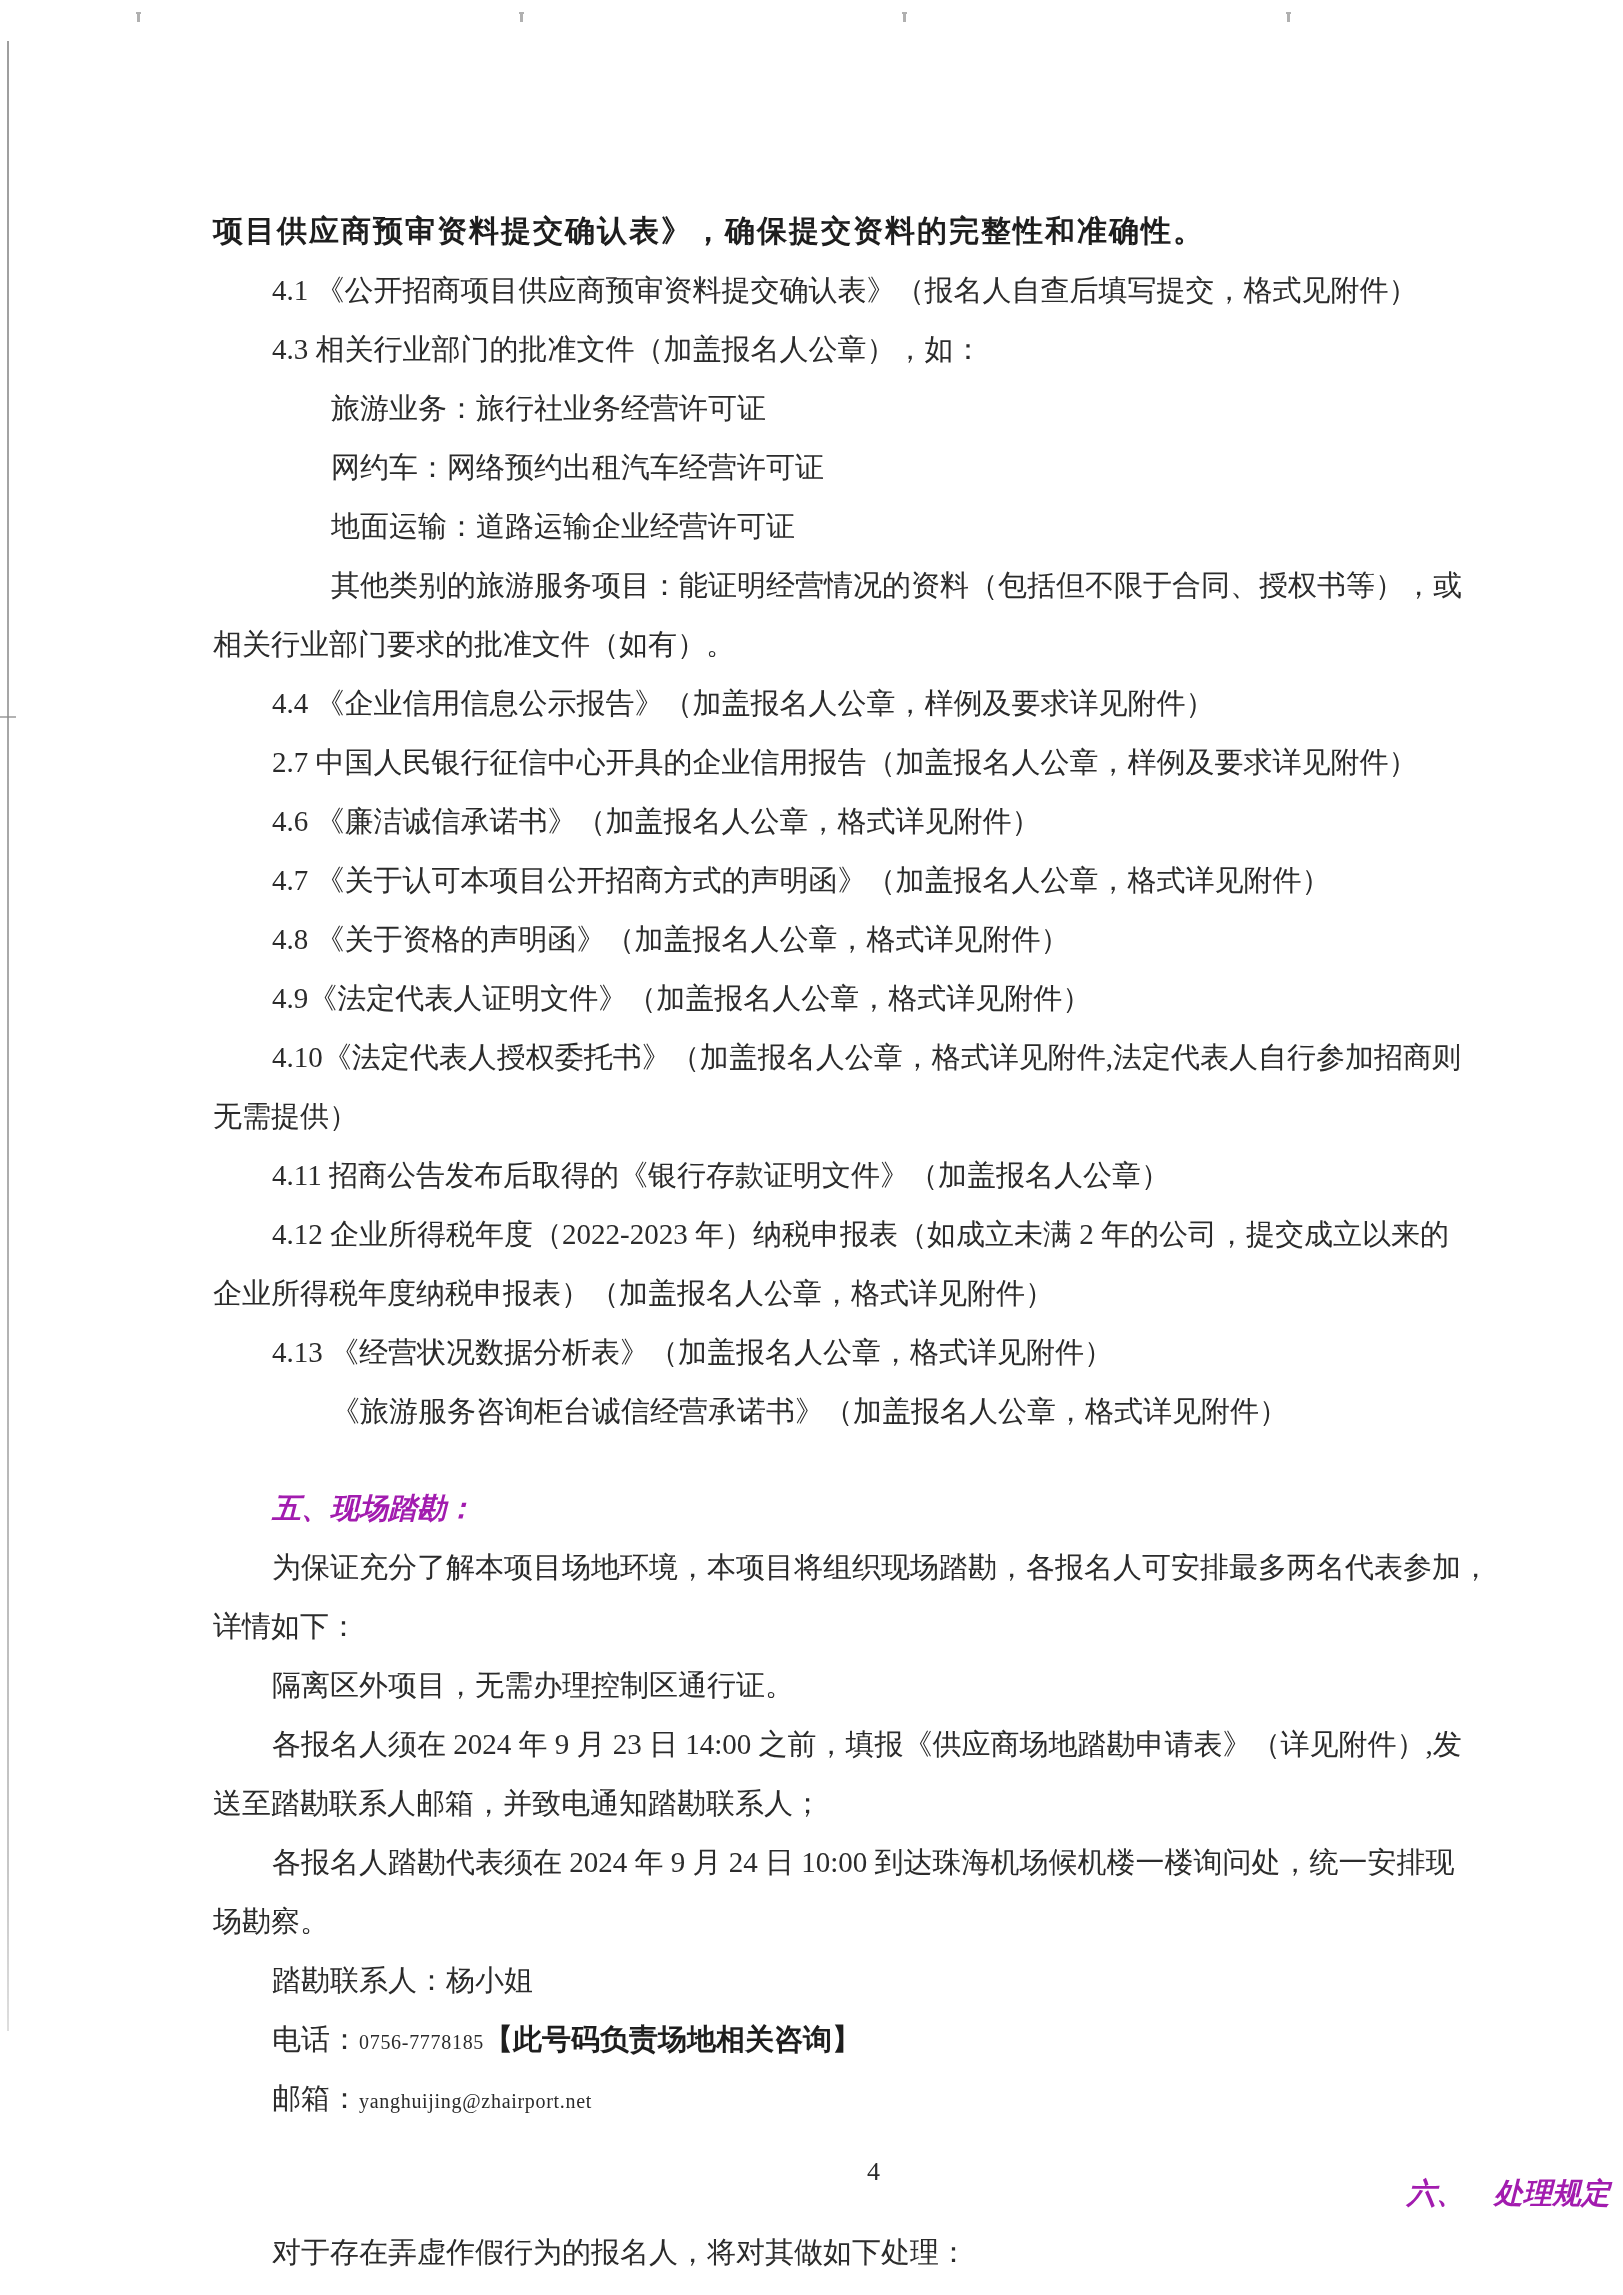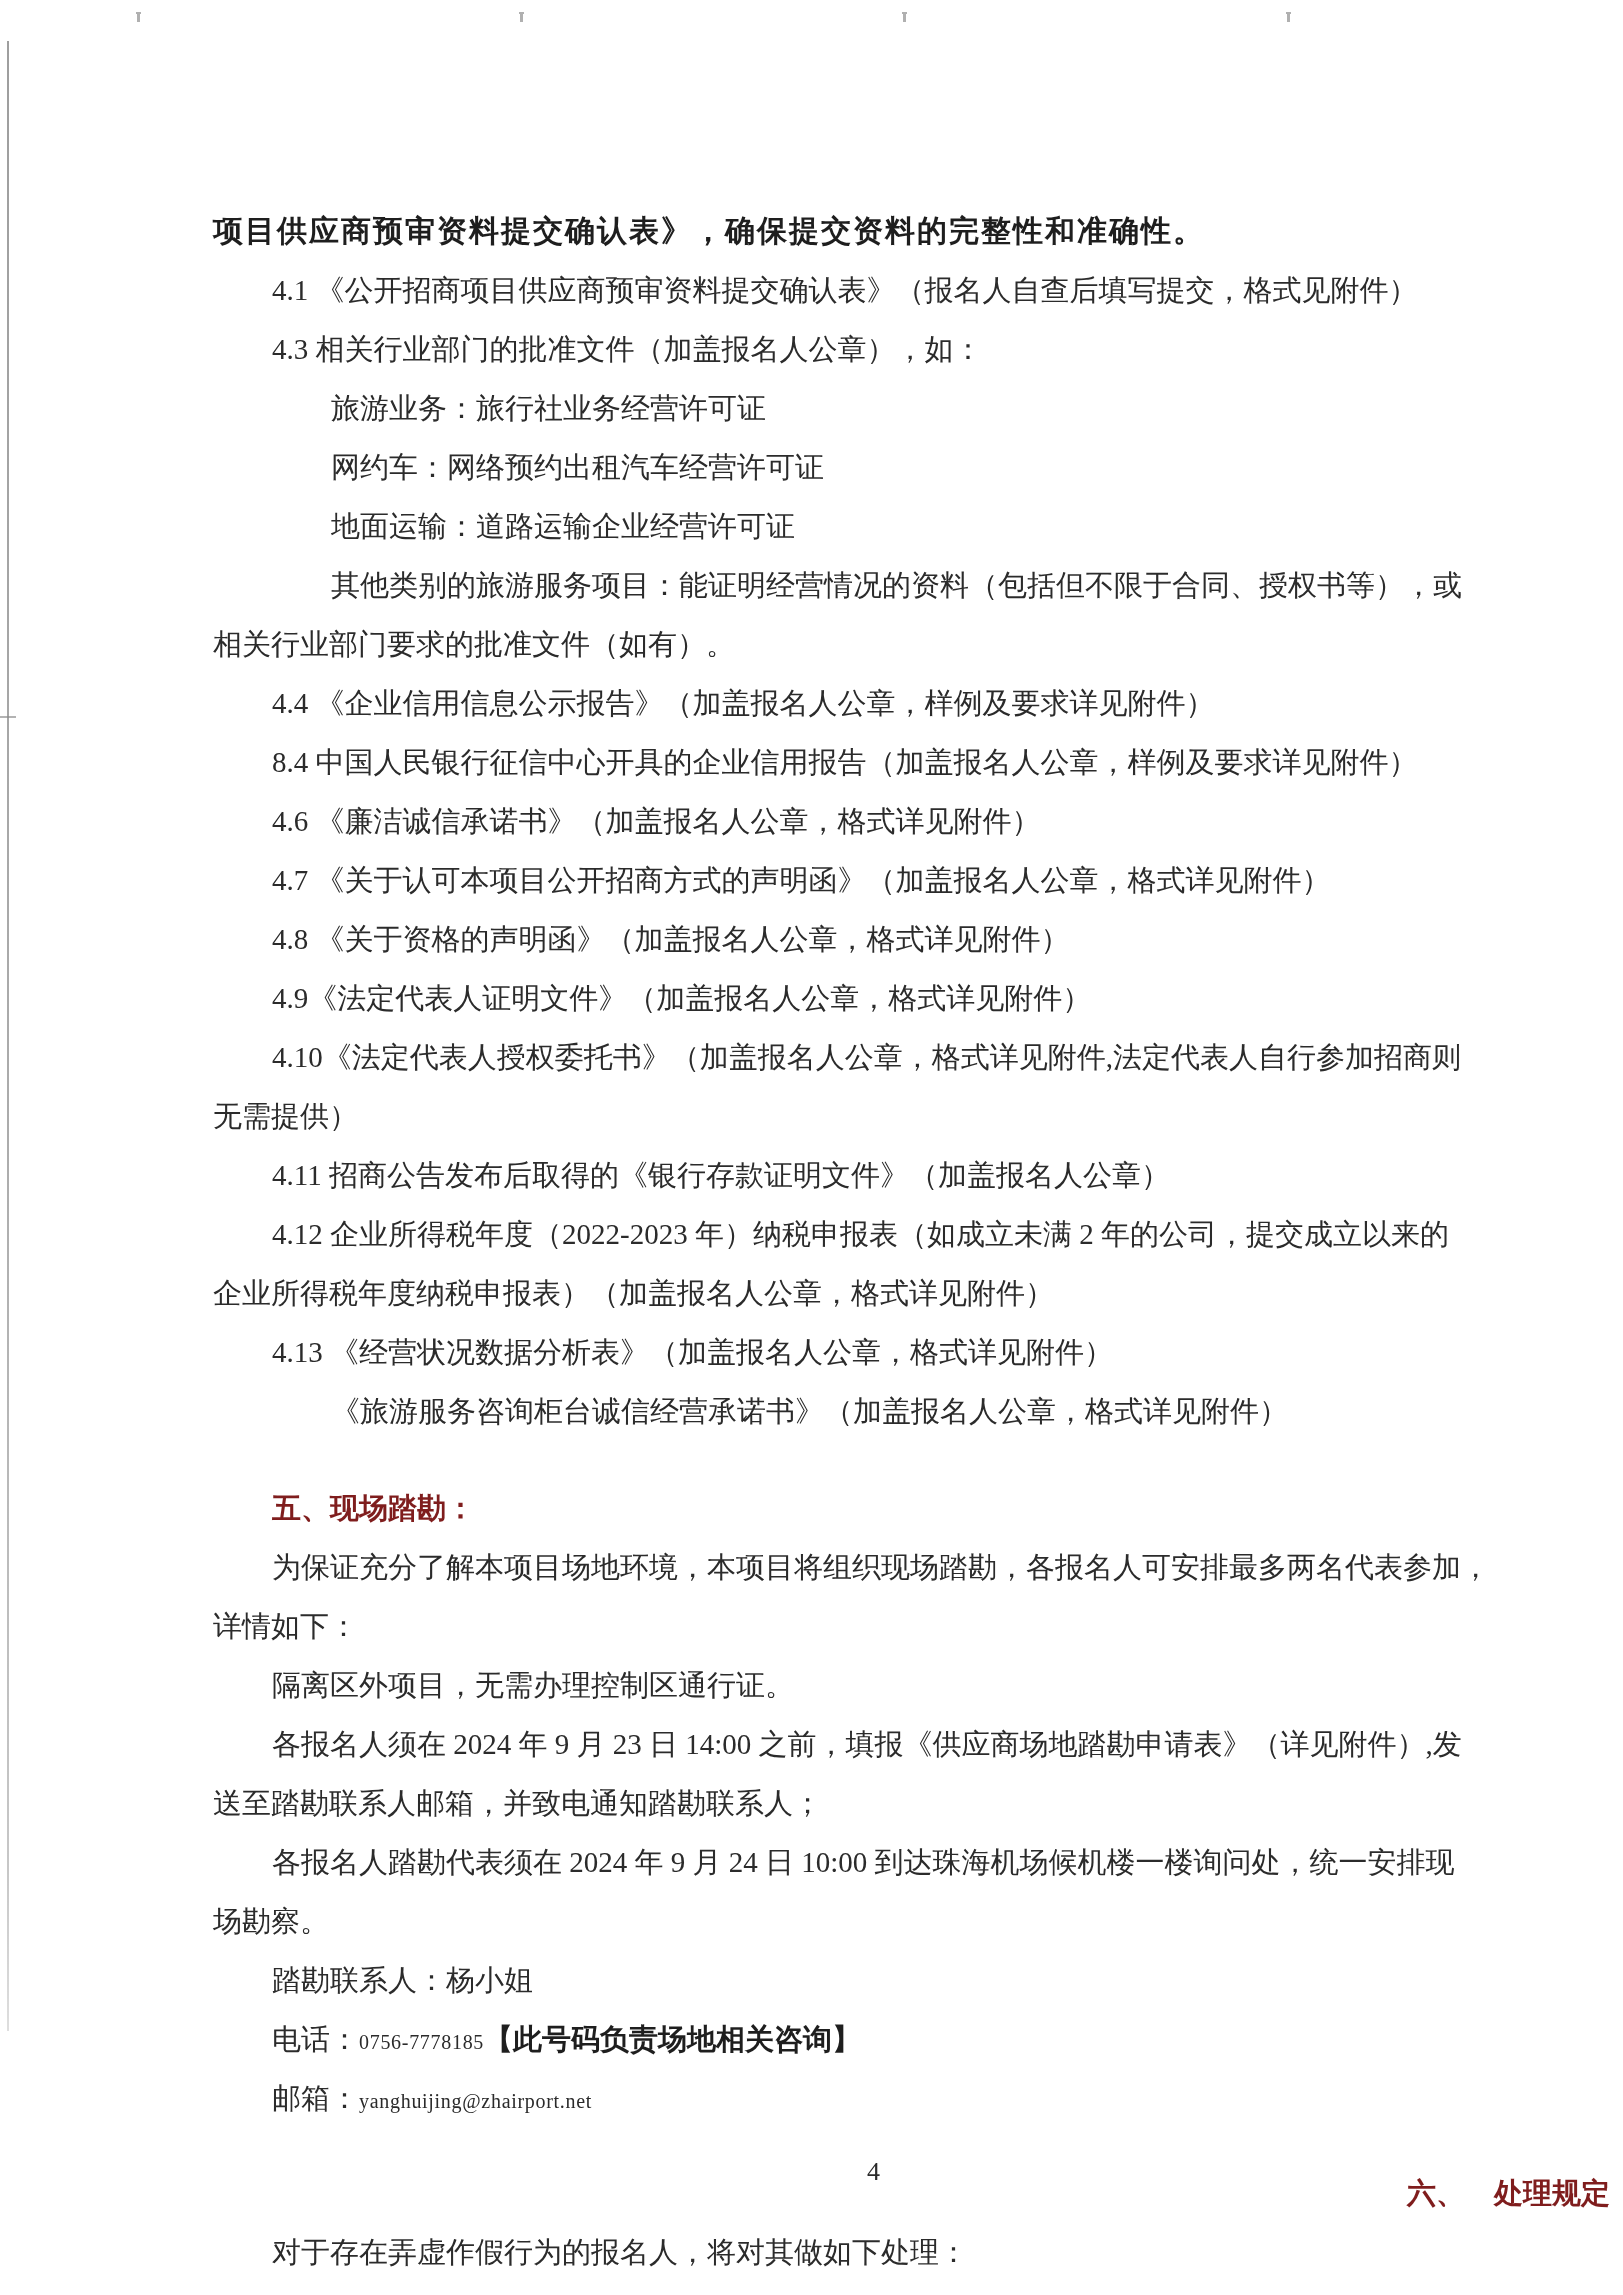--- a/index.html
+++ b/index.html
@@ -74,21 +74,22 @@
   .i2 { padding-left: 59px; }
   .i4 { padding-left: 118px; }
   .intro {
     font-weight: bold;
     color: #1e1e1e;
     font-size: 30px;
     letter-spacing: 2px;
   }
   .heading {
     font-weight: bold;
-    color: #7f1d1d;
+    color: #a21caf;
+    font-style: italic;
   }
   .gap1 { margin-top: 43px; }
   .gap2 { margin-top: 41px; text-align: right; }
   .bold-note { font-weight: bold; color: #1e1e1e; }
   .mono {
     font-family: Liberation Serif, serif;
     font-size: 20px;
     letter-spacing: 0.7px;
   }
   .page-number {
@@ -116,21 +117,21 @@
   <main class="content">
     <p class="line intro">项目供应商预审资料提交确认表》，确保提交资料的完整性和准确性。</p>
     <p class="line i2">4.1 《公开招商项目供应商预审资料提交确认表》（报名人自查后填写提交，格式见附件）</p>
     <p class="line i2">4.3 相关行业部门的批准文件（加盖报名人公章），如：</p>
     <p class="line i4">旅游业务：旅行社业务经营许可证</p>
     <p class="line i4">网约车：网络预约出租汽车经营许可证</p>
     <p class="line i4">地面运输：道路运输企业经营许可证</p>
     <p class="line i4">其他类别的旅游服务项目：能证明经营情况的资料（包括但不限于合同、授权书等），或</p>
     <p class="line">相关行业部门要求的批准文件（如有）。</p>
     <p class="line i2">4.4 《企业信用信息公示报告》（加盖报名人公章，样例及要求详见附件）</p>
-    <p class="line i2">8.4 中国人民银行征信中心开具的企业信用报告（加盖报名人公章，样例及要求详见附件）</p>
+    <p class="line i2">2.7 中国人民银行征信中心开具的企业信用报告（加盖报名人公章，样例及要求详见附件）</p>
     <p class="line i2">4.6 《廉洁诚信承诺书》（加盖报名人公章，格式详见附件）</p>
     <p class="line i2">4.7 《关于认可本项目公开招商方式的声明函》（加盖报名人公章，格式详见附件）</p>
     <p class="line i2">4.8 《关于资格的声明函》（加盖报名人公章，格式详见附件）</p>
     <p class="line i2">4.9《法定代表人证明文件》（加盖报名人公章，格式详见附件）</p>
     <p class="line i2">4.10《法定代表人授权委托书》（加盖报名人公章，格式详见附件,法定代表人自行参加招商则</p>
     <p class="line">无需提供）</p>
     <p class="line i2">4.11 招商公告发布后取得的《银行存款证明文件》（加盖报名人公章）</p>
     <p class="line i2">4.12 企业所得税年度（2022-2023 年）纳税申报表（如成立未满 2 年的公司，提交成立以来的</p>
     <p class="line">企业所得税年度纳税申报表）（加盖报名人公章，格式详见附件）</p>
     <p class="line i2">4.13 《经营状况数据分析表》（加盖报名人公章，格式详见附件）</p>

